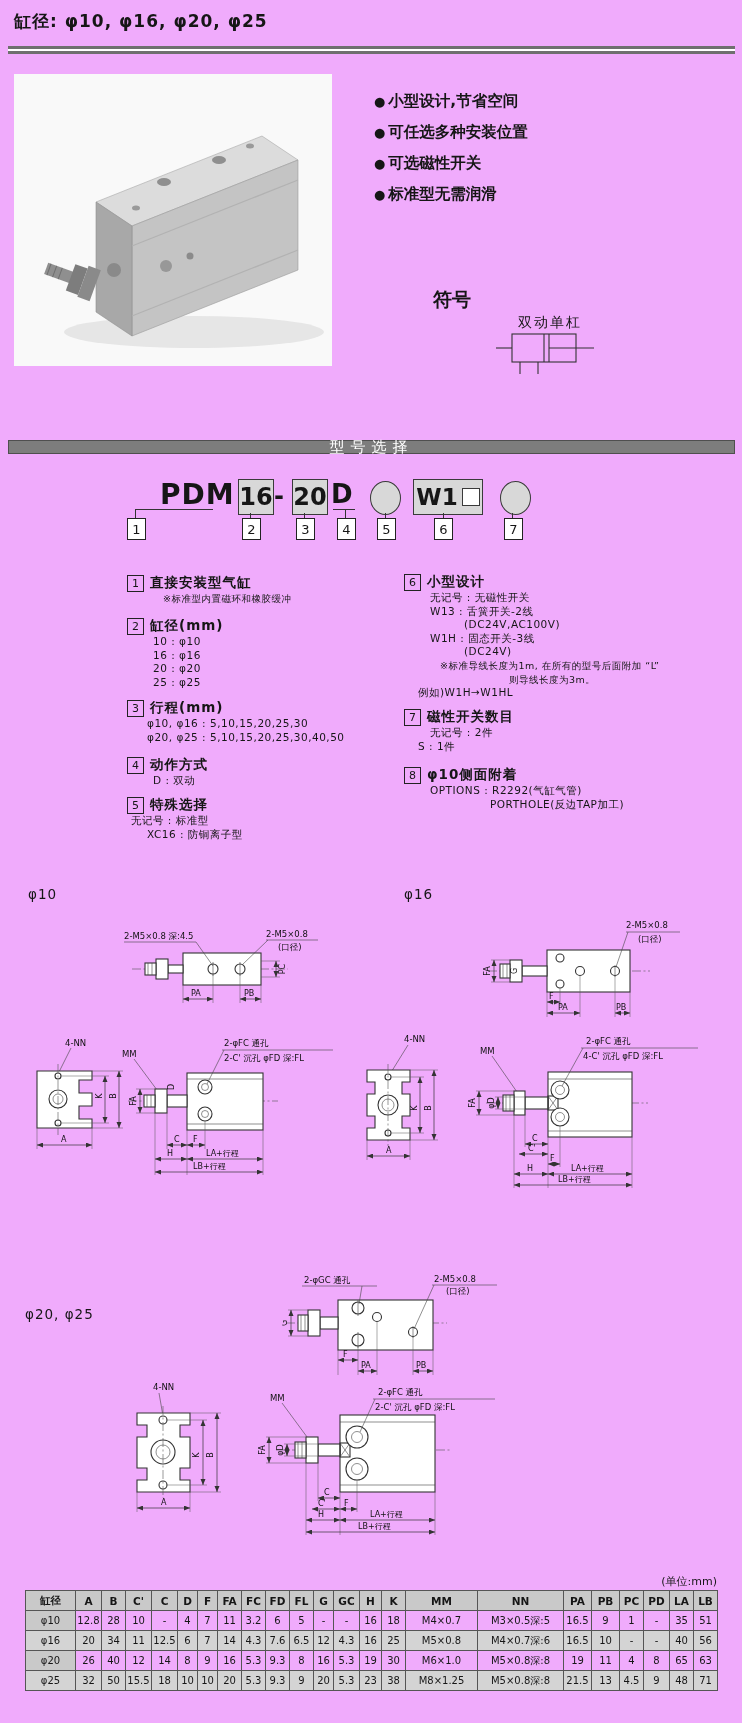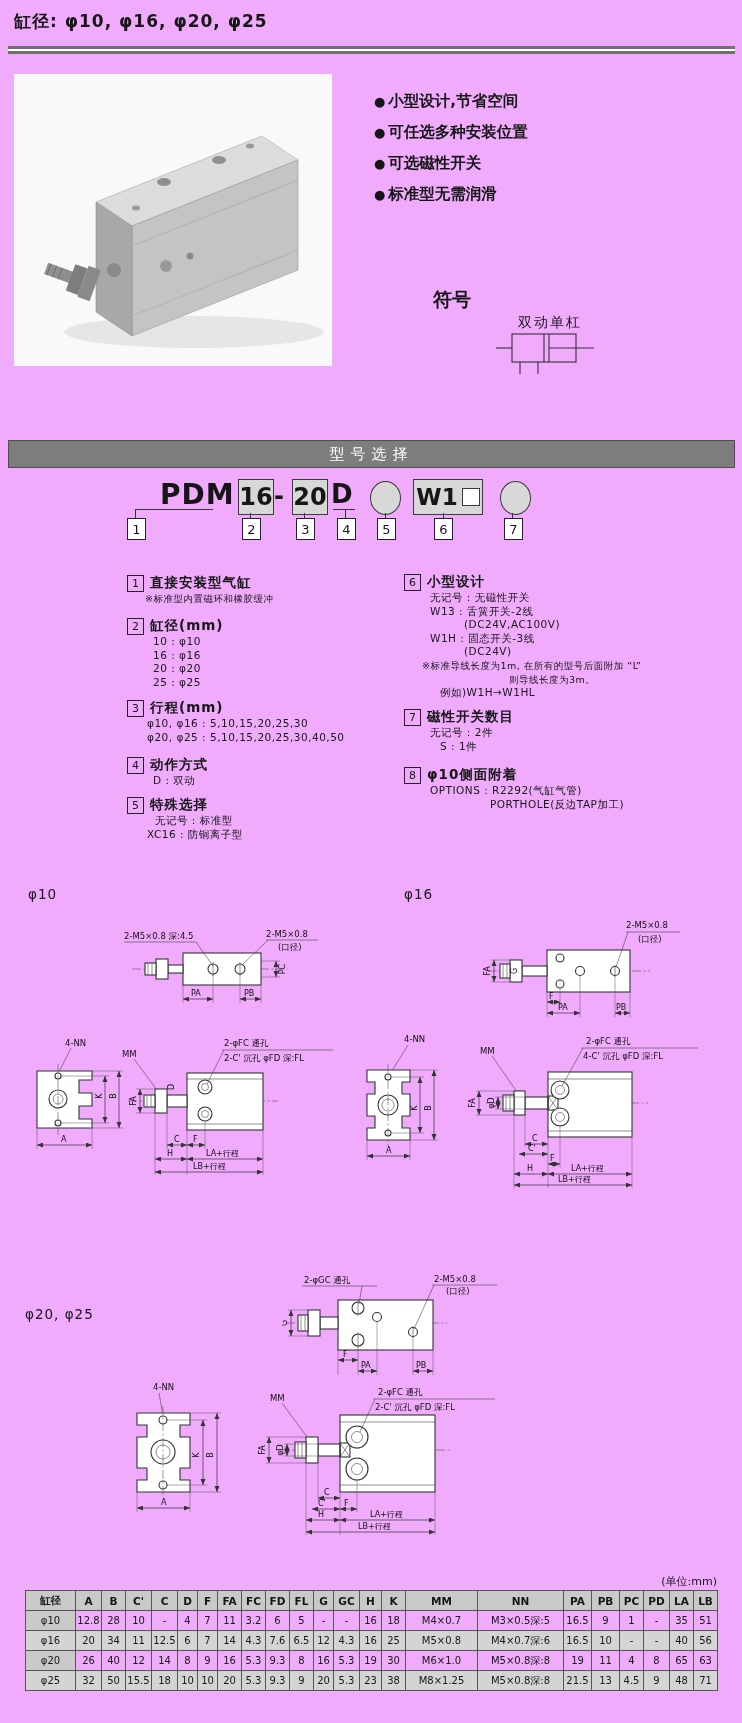--- a/index.html
+++ b/index.html
@@ -13,21 +13,21 @@
 
   .photo-frame { left:14px; top:74px; width:318px; height:292px; background:#f9f9f9; }
 
   .features { left:374px; top:86px; }
   .feature { font-size:15.5px; font-weight:600; line-height:31px; white-space:nowrap; }
   .feature .bullet { font-size:13px; margin-right:3px; }
 
   .symbol-title { left:433px; top:287px; font-size:19px; font-weight:600; }
   .symbol-sub   { left:518px; top:314px; font-size:14px; letter-spacing:2px; }
 
-  .section-bar { left:8px; top:440px; width:727px; height:28px; background:#7d7d7d;
+  .section-bar { left:8px; top:440px; width:727px; height:14px; background:#7d7d7d;
                  border:1px solid #4f4f4f; color:#fff; font-size:15px; letter-spacing:6px;
                  display:flex; align-items:center; justify-content:center; box-sizing:border-box;text-align:center; }
 
   .code-prefix { left:160px; top:478px; font-size:28px; font-weight:600; letter-spacing:1px; }
   .code-box { top:479px; width:34px; height:34px; background:#d8d8d8; border:1.5px solid #3a3a3a;
               display:flex; align-items:center; justify-content:center; font-size:24px; font-weight:600; }
   .code-dash { left:274px; top:482px; font-size:24px; font-weight:600; }
   .code-plain { left:331px; top:479px; font-size:26px; font-weight:600; }
   .code-circle { top:481px; width:29px; height:32px; border:1.3px solid #3a3a3a; border-radius:50%;
                  background:#d8d8d8; }
@@ -41,22 +41,22 @@
   .callout-box { top:518px; width:17px; height:20px; border:1.4px solid #222; font-size:13px;
                  display:flex; align-items:center; justify-content:center; background:#fff; }
 
   .leg-item { position:absolute; white-space:nowrap; }
   .leg-head { display:flex; align-items:center; gap:6px; }
   .leg-no { width:15px; height:15px; border:1.2px solid #222; font-size:11px;
             display:flex; align-items:center; justify-content:center; flex:none; }
   .leg-title { font-size:13.5px; font-weight:600; letter-spacing:1px; }
   .leg-line { font-size:10.5px; margin-left:26px; line-height:13.6px; letter-spacing:0.5px; }
   .leg-line.ind2 { margin-left:60px; }
-  .leg-line.ind3 { margin-left:36px; }
-  .leg-line.note { font-size:9.5px; margin-left:18px; }
+  .leg-line.ind3 { margin-left:14px; }
+  .leg-line.note { font-size:9.5px; margin-left:36px; }
   .leg-line.note2 { font-size:9.5px; margin-left:105px; }
   .leg-line.ind8 { margin-left:86px; }
 
   .drawing-label { font-size:13.5px; letter-spacing:1px; }
 
   svg .ol  { fill:#fff; stroke:#333; stroke-width:1.1; }
   svg .nf  { fill:none; stroke:#333; stroke-width:1.1; }
   svg .tn  { fill:none; stroke:#444; stroke-width:0.6; }
   svg .cl  { fill:none; stroke:#555; stroke-width:0.6; stroke-dasharray:9 2.5 2 2.5; }
   svg .ext { stroke:#555; stroke-width:0.5; }
@@ -201,21 +201,21 @@
         <span class="leg-no">4</span>
         <span class="leg-title">动作方式</span>
       </div>
     <div class="leg-line">D : 双动</div>
   </div>
   <div class="leg-item" style="left:127px; top:796px;">
     <div class="leg-head">
         <span class="leg-no">5</span>
         <span class="leg-title">特殊选择</span>
       </div>
-    <div class="leg-line" style="margin-left:28px;">无记号 : 标准型</div>
+    <div class="leg-line" style="margin-left:4px;">无记号 : 标准型</div>
     <div class="leg-line" style="margin-left:20px;">XC16 : 防铜离子型</div>
   </div>
 
   <div class="leg-item" style="left:404px; top:573px;">
     <div class="leg-head">
         <span class="leg-no">6</span>
         <span class="leg-title">小型设计</span>
       </div>
     <div class="leg-line">无记号 : 无磁性开关</div>
     <div class="leg-line">W13 : 舌簧开关-2线</div>

